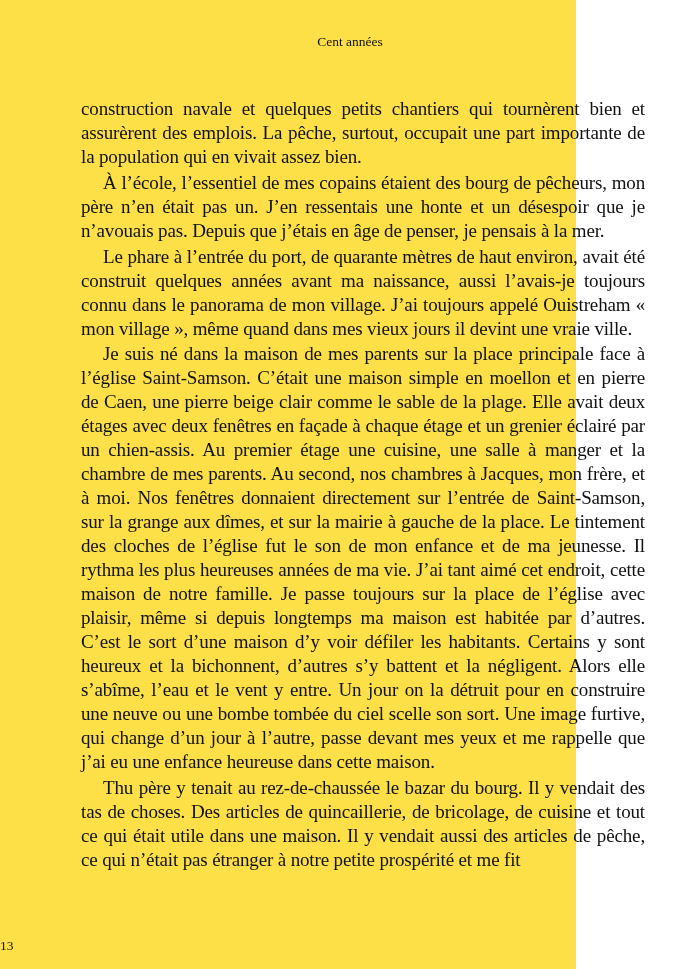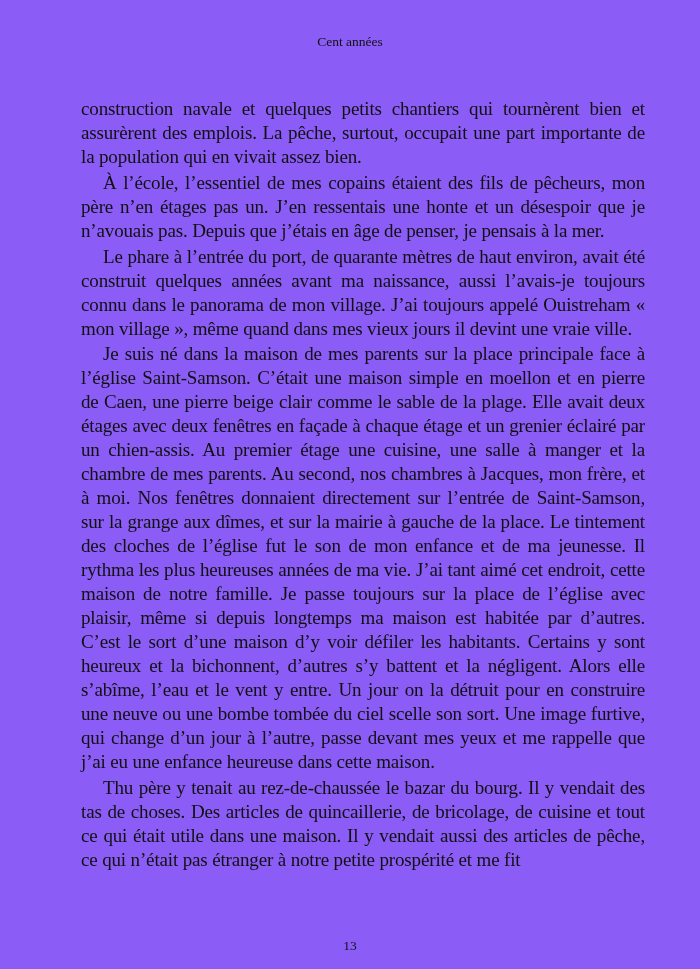--- a/index.html
+++ b/index.html
@@ -1,42 +1,42 @@
 <!DOCTYPE html>
 <html><head>
 <meta charset="utf-8">
 <style>
   html, body { margin: 0; padding: 0; background: #ffffff; }
   body { width: 700px; height: 969px; position: relative; overflow: hidden; }
-  .page { position: absolute; left: 0; top: 0; width: 700px; height: 969px; background: #8b5cf6; color: #111111; }
+  .page { position: absolute; left: 0; top: 0; width: 576px; height: 969px; background: #fde047; color: #111111; }
   .running-head {
     position: absolute; left: 0; width: 700px; top: 34px; text-align: center;
     font-family: "Liberation Serif", "DejaVu Serif", serif; font-size: 13.5px; color: #111;
   }
   .body-text {
     position: absolute; left: 81px; top: 97px; width: 564px;
     font-family: "Liberation Serif", "DejaVu Serif", serif;
     font-size: 19px; line-height: 24px; color: #111;
     text-align: justify; hyphens: none; letter-spacing: -0.15px;
   }
   .body-text p { margin: 0 0 1.8px 0; text-indent: 0; }
   .body-text p.indent { text-indent: 22px; }
   .folio {
-    position: absolute; left: 0; width: 700px; top: 938px; text-align: center;
+    position: absolute; left: 0; width: 700px; top: 938px; text-align: left;
     font-family: "Liberation Serif", "DejaVu Serif", serif; font-size: 13.5px; color: #111;
   }
 </style>
 </head>
 <body>
 
 <div class="page">
   <div class="running-head">Cent années</div>
 
   <div class="body-text">
     <p>construction navale et quelques petits chantiers qui tournèrent bien et assurèrent des emplois. La pêche, surtout, occupait une part importante de la population qui en vivait assez bien.</p>
-    <p class="indent">À l’école, l’essentiel de mes copains étaient des fils de pêcheurs, mon père n’en étages pas un. J’en ressentais une honte et un désespoir que je n’avouais pas. Depuis que j’étais en âge de penser, je pensais à la mer.</p>
+    <p class="indent">À l’école, l’essentiel de mes copains étaient des bourg de pêcheurs, mon père n’en était pas un. J’en ressentais une honte et un désespoir que je n’avouais pas. Depuis que j’étais en âge de penser, je pensais à la mer.</p>
     <p class="indent">Le phare à l’entrée du port, de quarante mètres de haut environ, avait été construit quelques années avant ma naissance, aussi l’avais-je toujours connu dans le panorama de mon village. J’ai toujours appelé Ouistreham « mon village », même quand dans mes vieux jours il devint une vraie ville.</p>
     <p class="indent">Je suis né dans la maison de mes parents sur la place principale face à l’église Saint-Samson. C’était une maison simple en moellon et en pierre de Caen, une pierre beige clair comme le sable de la plage. Elle avait deux étages avec deux fenêtres en façade à chaque étage et un grenier éclairé par un chien-assis. Au premier étage une cuisine, une salle à manger et la chambre de mes parents. Au second, nos chambres à Jacques, mon frère, et à moi. Nos fenêtres donnaient directement sur l’entrée de Saint-Samson, sur la grange aux dîmes, et sur la mairie à gauche de la place. Le tintement des cloches de l’église fut le son de mon enfance et de ma jeunesse. Il rythma les plus heureuses années de ma vie. J’ai tant aimé cet endroit, cette maison de notre famille. Je passe toujours sur la place de l’église avec plaisir, même si depuis longtemps ma maison est habitée par d’autres. C’est le sort d’une maison d’y voir défiler les habitants. Certains y sont heureux et la bichonnent, d’autres s’y battent et la négligent. Alors elle s’abîme, l’eau et le vent y entre. Un jour on la détruit pour en construire une neuve ou une bombe tombée du ciel scelle son sort. Une image furtive, qui change d’un jour à l’autre, passe devant mes yeux et me rappelle que j’ai eu une enfance heureuse dans cette maison.</p>
     <p class="indent">Thu père y tenait au rez-de-chaussée le bazar du bourg. Il y vendait des tas de choses. Des articles de quincaillerie, de bricolage, de cuisine et tout ce qui était utile dans une maison. Il y vendait aussi des articles de pêche, ce qui n’était pas étranger à notre petite prospérité et me fit</p>
   </div>
 
   <div class="folio">13</div>
 </div>
 
 </body></html>

